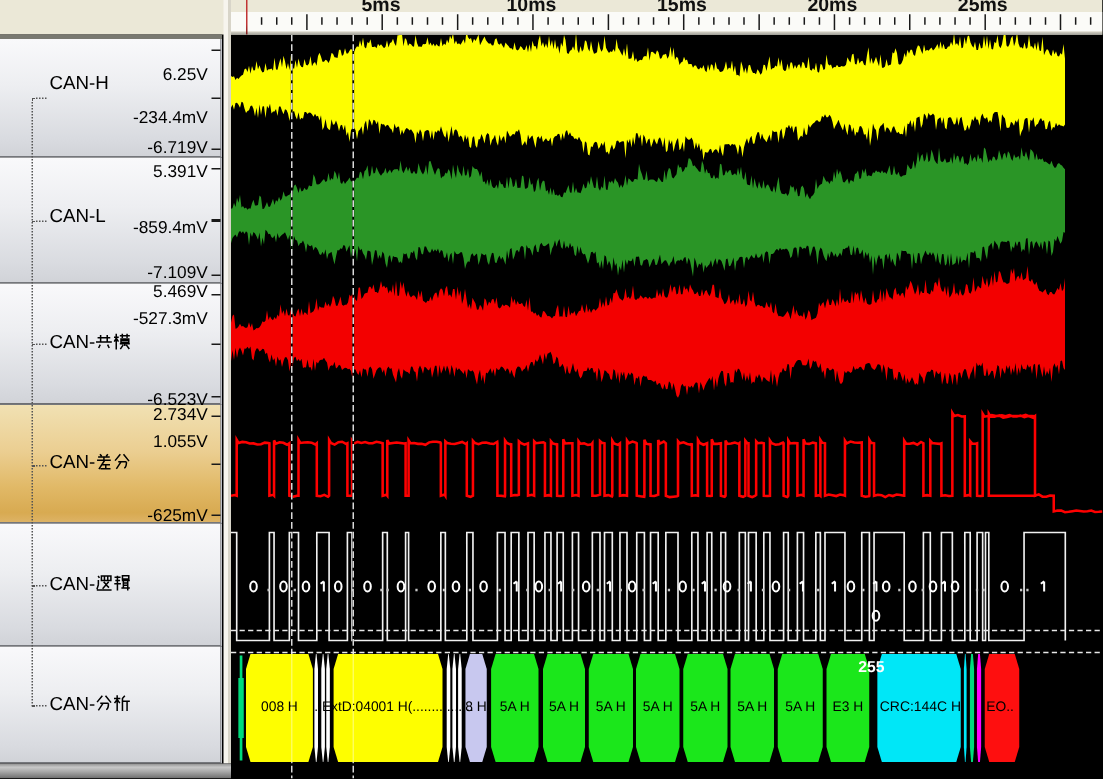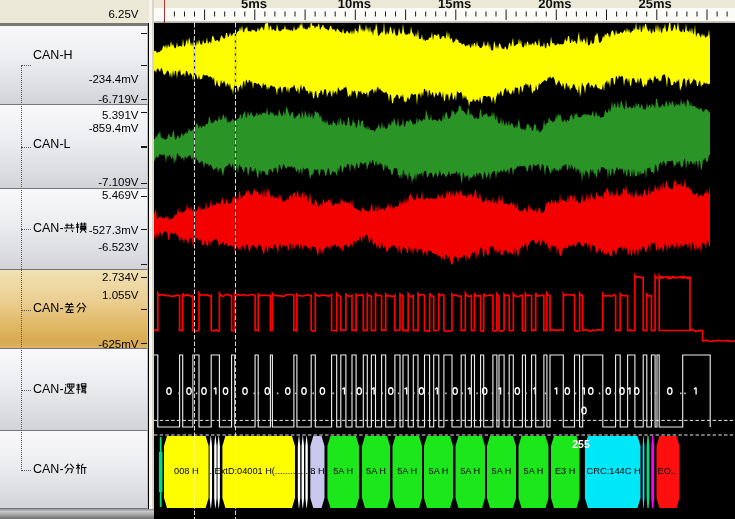--- a/index.html
+++ b/index.html
@@ -92,42 +92,42 @@
         <text x="402.9" y="7.5" text-anchor="middle">20ms</text>
         <text x="503.2" y="7.5" text-anchor="middle">25ms</text>
       </g>
  </svg>
 </div>
 <div id="rline"></div>
 <div id="panel">
     <div class="row" style="top:25.5px;height:79.5px"></div>
     <div class="chname" style="top:48px">CAN-H</div>
     <div class="stub" style="top:65.2px"></div>
-    <div class="volt" style="top:8px">6.25V</div>
+    <div class="volt" style="top:44px">6.25V</div>
     <div class="volt" style="top:73px">-234.4mV</div>
     <div class="volt" style="top:92.5px">-6.719V</div>
     <div class="row" style="top:105.0px;height:83.5px"></div>
     <div class="chname" style="top:137px">CAN-L</div>
     <div class="stub" style="top:146.8px"></div>
     <div class="volt" style="top:109px">5.391V</div>
-    <div class="volt" style="top:122px">-859.4mV</div>
+    <div class="volt" style="top:146px">-859.4mV</div>
     <div class="volt" style="top:176.0px">-7.109V</div>
     <div class="row" style="top:188.5px;height:81.5px"></div>
     <div class="chname" style="top:220.8px">CAN-<svg width="23" height="12" viewBox="0 0 23 12" style="vertical-align:-2px">
         <g transform="translate(0,0.5) scale(0.880)">
           <path d="M3.5 1V5.8M8.5 1V5.8M1.2 3H10.8M0 6.2H12M3.2 8.2 2 10.8M8.8 8.2 10 10.8" fill="none" stroke="#000" stroke-width="1.15"></path>
         </g>
         <g transform="translate(12,0.5) scale(0.880)">
           <path d="M1.7 0V12M0 2.6H3.6M1.7 3.4 0.2 6M1.7 3.4 3.4 6 M4.4 1.6H12M6.3 0V3.2M9.9 0V3.2M5.3 3.9H11.2V6.6H5.3ZM5.3 5.2H11.2M4.4 7.6H12M7 8.4 4.8 11.6M9.3 8.4 11.6 11.6M8.2 7.6 8.2 9.2" fill="none" stroke="#000" stroke-width="1.15"></path>
         </g>
       </svg></div>
     <div class="stub" style="top:229.2px"></div>
     <div class="volt" style="top:189.0px">5.469V</div>
-    <div class="volt" style="top:224px">-527.3mV</div>
-    <div class="volt" style="top:241px">-6.523V</div>
+    <div class="volt" style="top:207px">-527.3mV</div>
+    <div class="volt" style="top:261px">-6.523V</div>
     <div class="row orange" style="top:270.0px;height:79.0px"></div>
     <div class="chname" style="top:301.0px">CAN-<svg width="23" height="12" viewBox="0 0 23 12" style="vertical-align:-2px">
         <g transform="translate(0,0.5) scale(0.880)">
           <path d="M3 0.4 4.3 1.8M9 0.4 7.7 1.8M1.6 2.4H10.4M0.8 4.9H11.2M6 2.4V4.9M6.6 4.9 2.2 11.6M4 8.4H10.6M7.4 8.4V11.4M3.4 11.4H11" fill="none" stroke="#000" stroke-width="1.15"></path>
         </g>
         <g transform="translate(12,0.5) scale(0.880)">
           <path d="M4.8 0.4 0.8 5.2M7.2 0.4 11.4 5.6M3.2 6H9.4M9.4 6Q9.6 9.6 7.8 11M5.4 6 1.8 11.4" fill="none" stroke="#000" stroke-width="1.15"></path>
         </g>
       </svg></div>
     <div class="stub" style="top:309.5px"></div>

